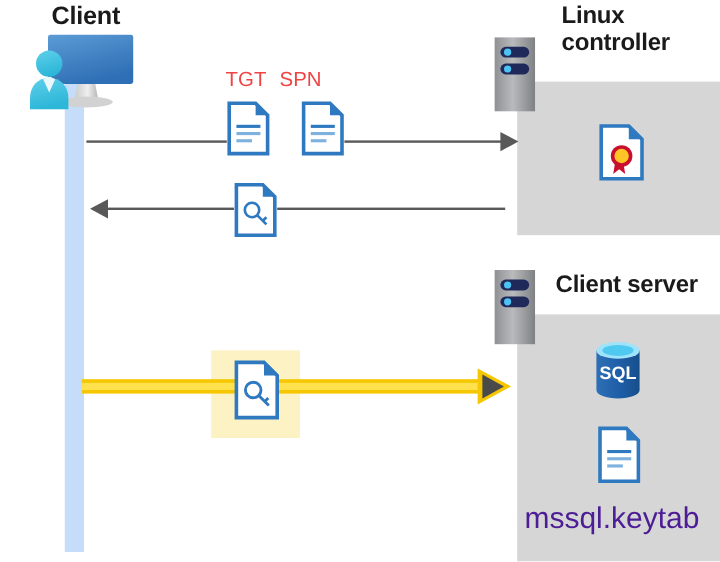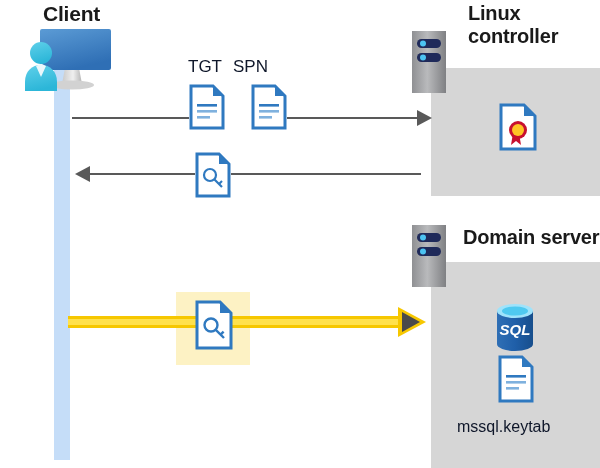--- a/index.html
+++ b/index.html
@@ -16,25 +16,25 @@
     position:absolute;
     font-weight:bold;
     color:#1a1a1a;
     line-height:1.15;
     letter-spacing:-0.2px;
   }
   #client-title{left:30px;top:2px;font-size:21px;}
   #dc-title{left:455px;top:2px;font-size:20px;width:140px;}
   #linux-title{left:450px;top:226px;font-size:20px;}
   #keytab-label{
-    position:absolute;left:444px;top:418px;
-    font-size:16px;color:#0f172a;font-weight:normal;
+    position:absolute;left:424px;top:418px;
+    font-size:25px;color:#4c1d95;font-weight:normal;
   }
   .small-label{
-    position:absolute;font-size:17px;color:#0f172a;font-weight:normal;
+    position:absolute;font-size:17px;color:#ef4444;font-weight:normal;
   }
   #tgt-label{left:175px;top:57px;}
   #spn-label{left:220px;top:57px;}
 
   
   .panel{position:absolute;background:#d6d6d6;}
   #dc-panel{left:418px;top:68px;width:182px;height:128px;}
   #linux-panel{left:418px;top:262px;width:182px;height:206px;}
 
   
@@ -52,21 +52,21 @@
   #linux-server{left:399px;top:225px;}
 
   
   .doc-icon{position:absolute;}
   #tgt-doc{left:176px;top:84px;width:36px;height:46px;}
   #spn-doc{left:238px;top:84px;width:36px;height:46px;}
   #key-doc-1{left:182px;top:152px;width:36px;height:46px;}
   #key-doc-2{left:182px;top:300px;width:38px;height:50px;}
   #cert-doc{left:486px;top:103px;width:38px;height:48px;}
   #keytab-doc{left:485px;top:355px;width:36px;height:48px;}
-  #sql-icon{left:479px;top:302px;width:46px;height:52px;font-style:italic;}
+  #sql-icon{left:479px;top:283px;width:46px;height:52px;}
 
   
   #highlight{
     position:absolute;left:163px;top:292px;width:74px;height:73px;
     background:#fdf2c4;
   }
 
   
   .hline{position:absolute;height:2px;background:#595959;}
   #line-a1{left:59px;top:117px;width:117px;}
@@ -94,21 +94,21 @@
 
 <div id="stage">
 
   <div class="panel" id="dc-panel"></div>
   <div class="panel" id="linux-panel"></div>
 
   <div id="lifeline"></div>
 
   <div class="title" id="client-title">Client</div>
   <div class="title" id="dc-title">Linux controller</div>
-  <div class="title" id="linux-title">Domain server</div>
+  <div class="title" id="linux-title">Client server</div>
 
   <div id="client-icon">
     <svg width="100" height="72" viewBox="0 0 100 72">
       <defs>
         <linearGradient id="monGrad" x1="0" y1="0" x2="0.4" y2="1">
           <stop offset="0%" stop-color="#5b9bd5"></stop>
           <stop offset="100%" stop-color="#2f6fb5"></stop>
         </linearGradient>
         <linearGradient id="standGrad" x1="0" y1="0" x2="1" y2="0">
           <stop offset="0%" stop-color="#c9c9c9"></stop>

